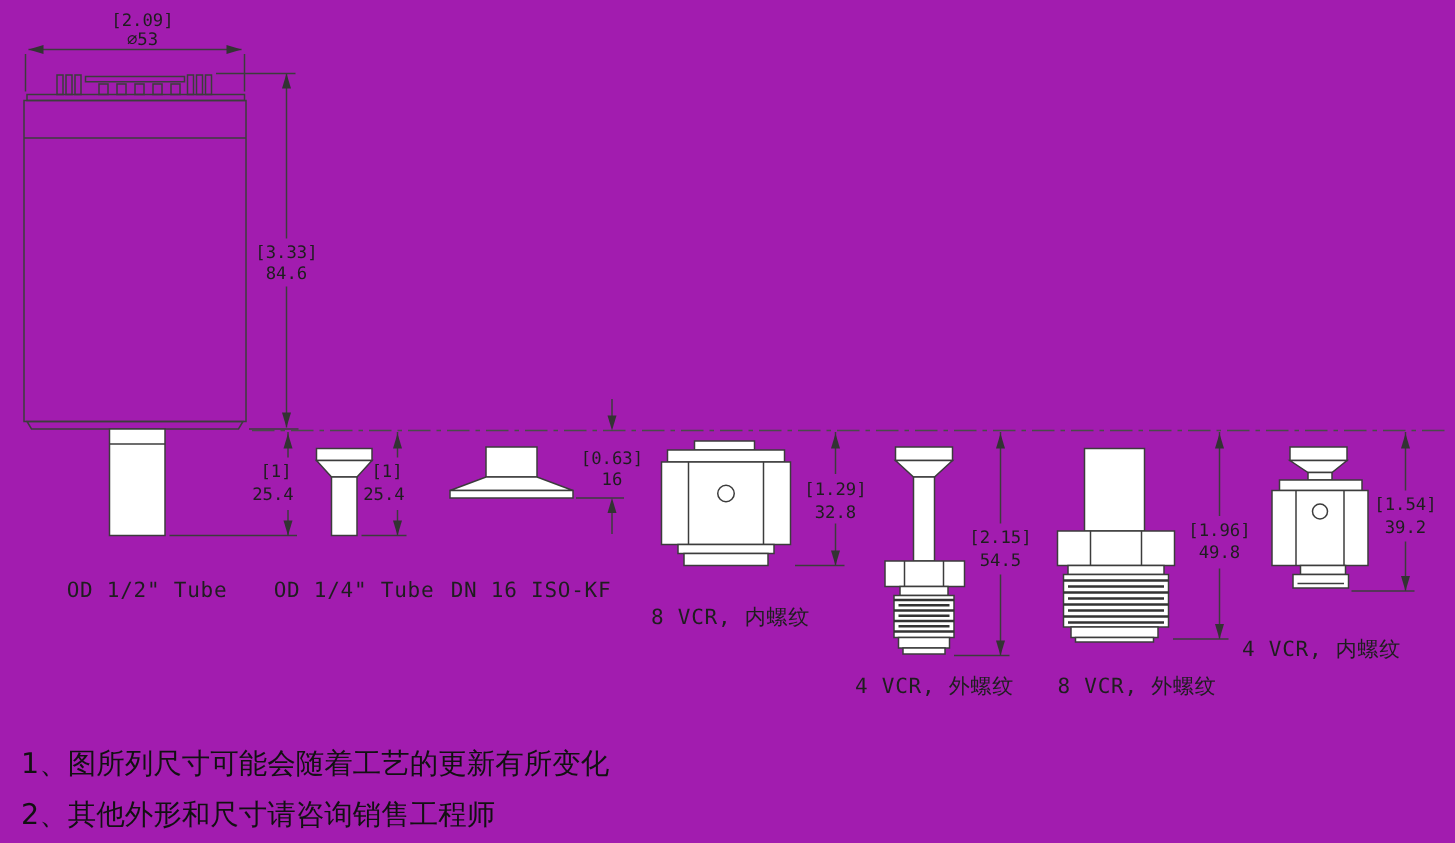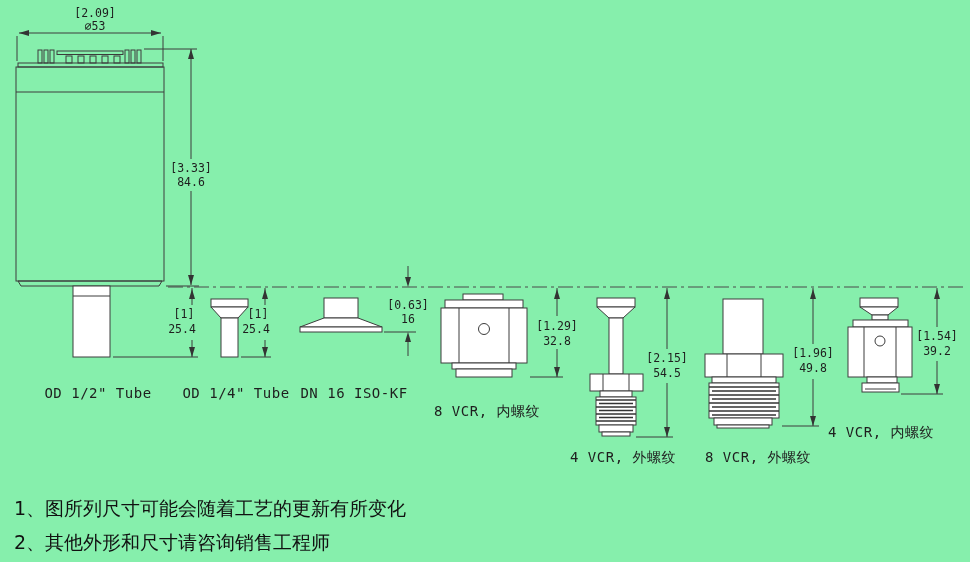--- a/index.html
+++ b/index.html
@@ -1,16 +1,16 @@
 <!DOCTYPE html>
 <html><head>
 <meta charset="utf-8">
 <style>
   html,body{margin:0;padding:0;background:#ffffff;}
-  .stage{position:relative;width:970px;height:562px;background:#86efac;overflow:hidden;}
+  .stage{position:relative;width:970px;height:562px;background:#a21caf;overflow:hidden;}
   svg{position:absolute;left:0;top:0;}
   .geo{stroke:#3c3c3c;stroke-width:1;fill:none;}
   .geow{stroke:#3c3c3c;stroke-width:1;fill:#ffffff;}
   .thick{stroke:#333;stroke-width:1.6;fill:none;}
   .cl{stroke:#4a4a4a;stroke-width:1;fill:none;stroke-dasharray:15 4 3 4;}
   .arr{fill:#333;stroke:none;}
   text{fill:#1e1e1e;}
   .dim{font-family:"DejaVu Sans Mono","Liberation Mono",monospace;font-size:11.5px;}
   .lbl{font-family:"DejaVu Sans Mono","Liberation Mono",monospace;font-size:14px;letter-spacing:.5px;}
   .note{font-family:"DejaVu Sans","Liberation Sans",sans-serif;font-size:19px;fill:#111;}

